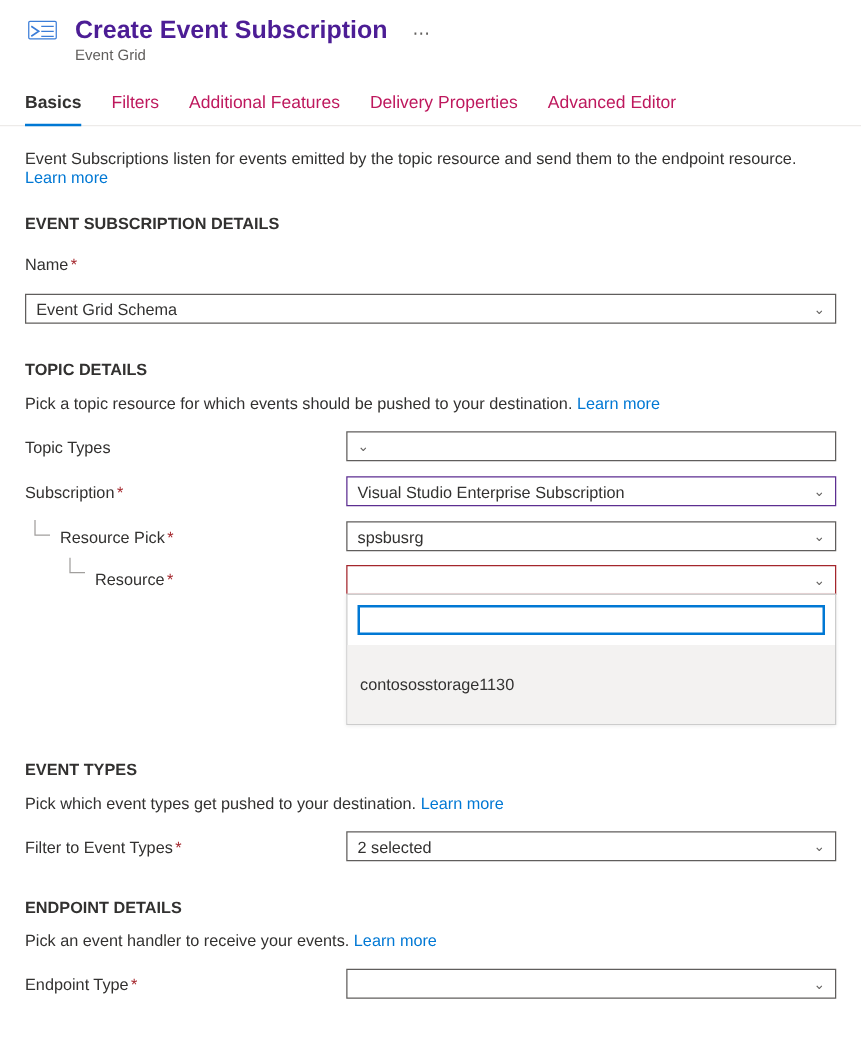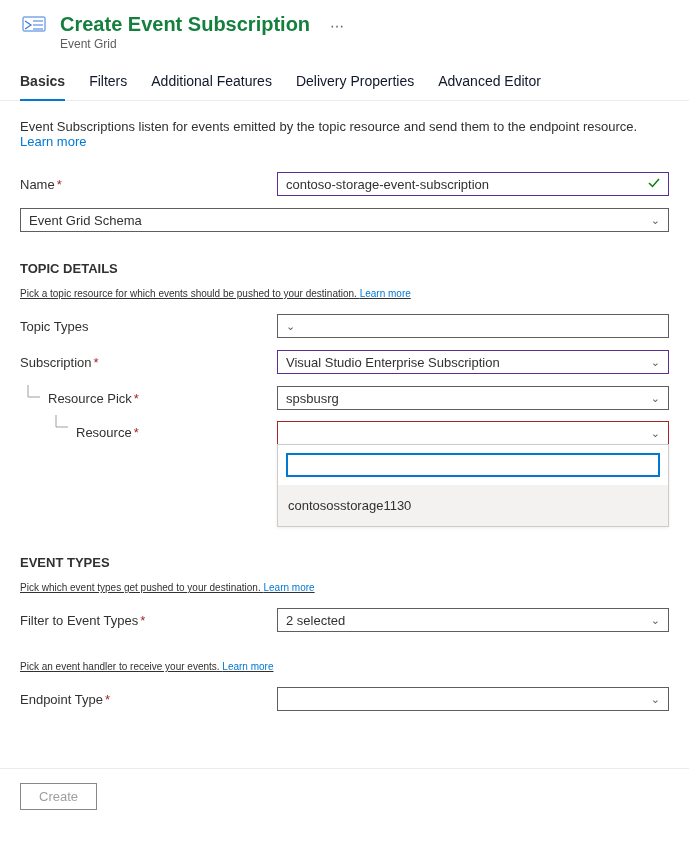--- a/index.html
+++ b/index.html
@@ -20,21 +20,21 @@
       width: 28px;
       height: 28px;
       display: flex;
       align-items: center;
       justify-content: center;
       flex-shrink: 0;
     }
     .header-text h1 {
       font-size: 20px;
       font-weight: 600;
-      color: #15803d;
+      color: #4c1d95;
       line-height: 1.2;
     }
     .header-text .subtitle {
       font-size: 12px;
       color: #605e5c;
       margin-top: 1px;
     }
     .header-more {
       margin-left: 8px;
       margin-top: 6px;
@@ -46,21 +46,21 @@
     .tabs {
       display: flex;
       gap: 24px;
       padding: 0 20px;
       border-bottom: 1px solid #edebe9;
       margin-top: 6px;
     }
     .tab {
       padding: 8px 0 10px 0;
       font-size: 14px;
-      color: #0f172a;
+      color: #be185d;
       cursor: pointer;
       border-bottom: 2px solid transparent;
       margin-bottom: -1px;
     }
     .tab.active {
       color: #323130;
       font-weight: 600;
       border-bottom-color: #0078d4;
     }
     .content {
@@ -73,24 +73,23 @@
     }
     .link { color: #0078d4; cursor: pointer; }
     .section-title {
       font-size: 13px;
       font-weight: 600;
       text-transform: uppercase;
       margin-bottom: 12px;
       color: #323130;
     }
     .section-desc {
-      font-size: 10px;
+      font-size: 13px;
       color: #323130;
       margin-bottom: 14px;
-      text-decoration: underline;
     }
     .form-row {
       display: flex;
       align-items: center;
       margin-bottom: 10px;
       min-height: 26px;
     }
     .label-col {
       width: 257px;
       flex-shrink: 0;
@@ -151,21 +150,21 @@
     .search-input {
       width: 100%;
       height: 24px;
       border: 2px solid #0078d4;
       padding: 0 6px;
       font-size: 13px;
       font-family: inherit;
       outline: none;
     }
     .option {
-      padding: 13px 10px;
+      padding: 24px 10px;
       font-size: 13px;
       cursor: pointer;
       background: #f3f2f1;
     }
     .section { margin-bottom: 28px; }
     .footer {
       border-top: 1px solid #edebe9;
       padding: 14px 20px;
       margin-top: 10px;
     }
@@ -204,33 +203,26 @@
   <div class="tab">Delivery Properties</div>
   <div class="tab">Advanced Editor</div>
 </div>
 
 <div class="content">
   <p class="intro">
     <span>Event Subscriptions listen for events emitted by the topic resource and send them to the endpoint resource. </span><span class="link">Learn more</span>
   </p>
 
   <div class="section">
+    <div class="section-title">EVENT SUBSCRIPTION DETAILS</div>
 
     <div class="form-row">
       <div class="label-col">
         <span>Name</span>
           <span class="required">*</span>
-      </div>
-      <div class="control-col">
-        <input class="text-input valid" value="contoso-storage-event-subscription" style="">
-        <span class="check-mark">
-          <svg width="14" height="14" viewBox="0 0 14 14">
-              <path d="M2 7 L5.5 10.5 L12 3" stroke="#107c10" stroke-width="1.5" fill="none"></path>
-            </svg>
-        </span>
       </div>
     </div>
 
     <div class="form-row">
       <div class="control-col">
         <div class="select">
           <span>Event Grid Schema</span>
           <span class="chev">⌄</span>
         </div>
       </div>
@@ -317,20 +309,21 @@
       <div class="control-col">
         <div class="select">
           <span>2 selected</span>
           <span class="chev">⌄</span>
         </div>
       </div>
     </div>
   </div>
 
   <div class="section">
+    <div class="section-title">ENDPOINT DETAILS</div>
     <p class="section-desc">
       <span>Pick an event handler to receive your events. </span><span class="link">Learn more</span>
     </p>
     <div class="form-row">
       <div class="label-col">
         <span>Endpoint Type</span>
           <span class="required">*</span>
       </div>
       <div class="control-col">
         <div class="select">

